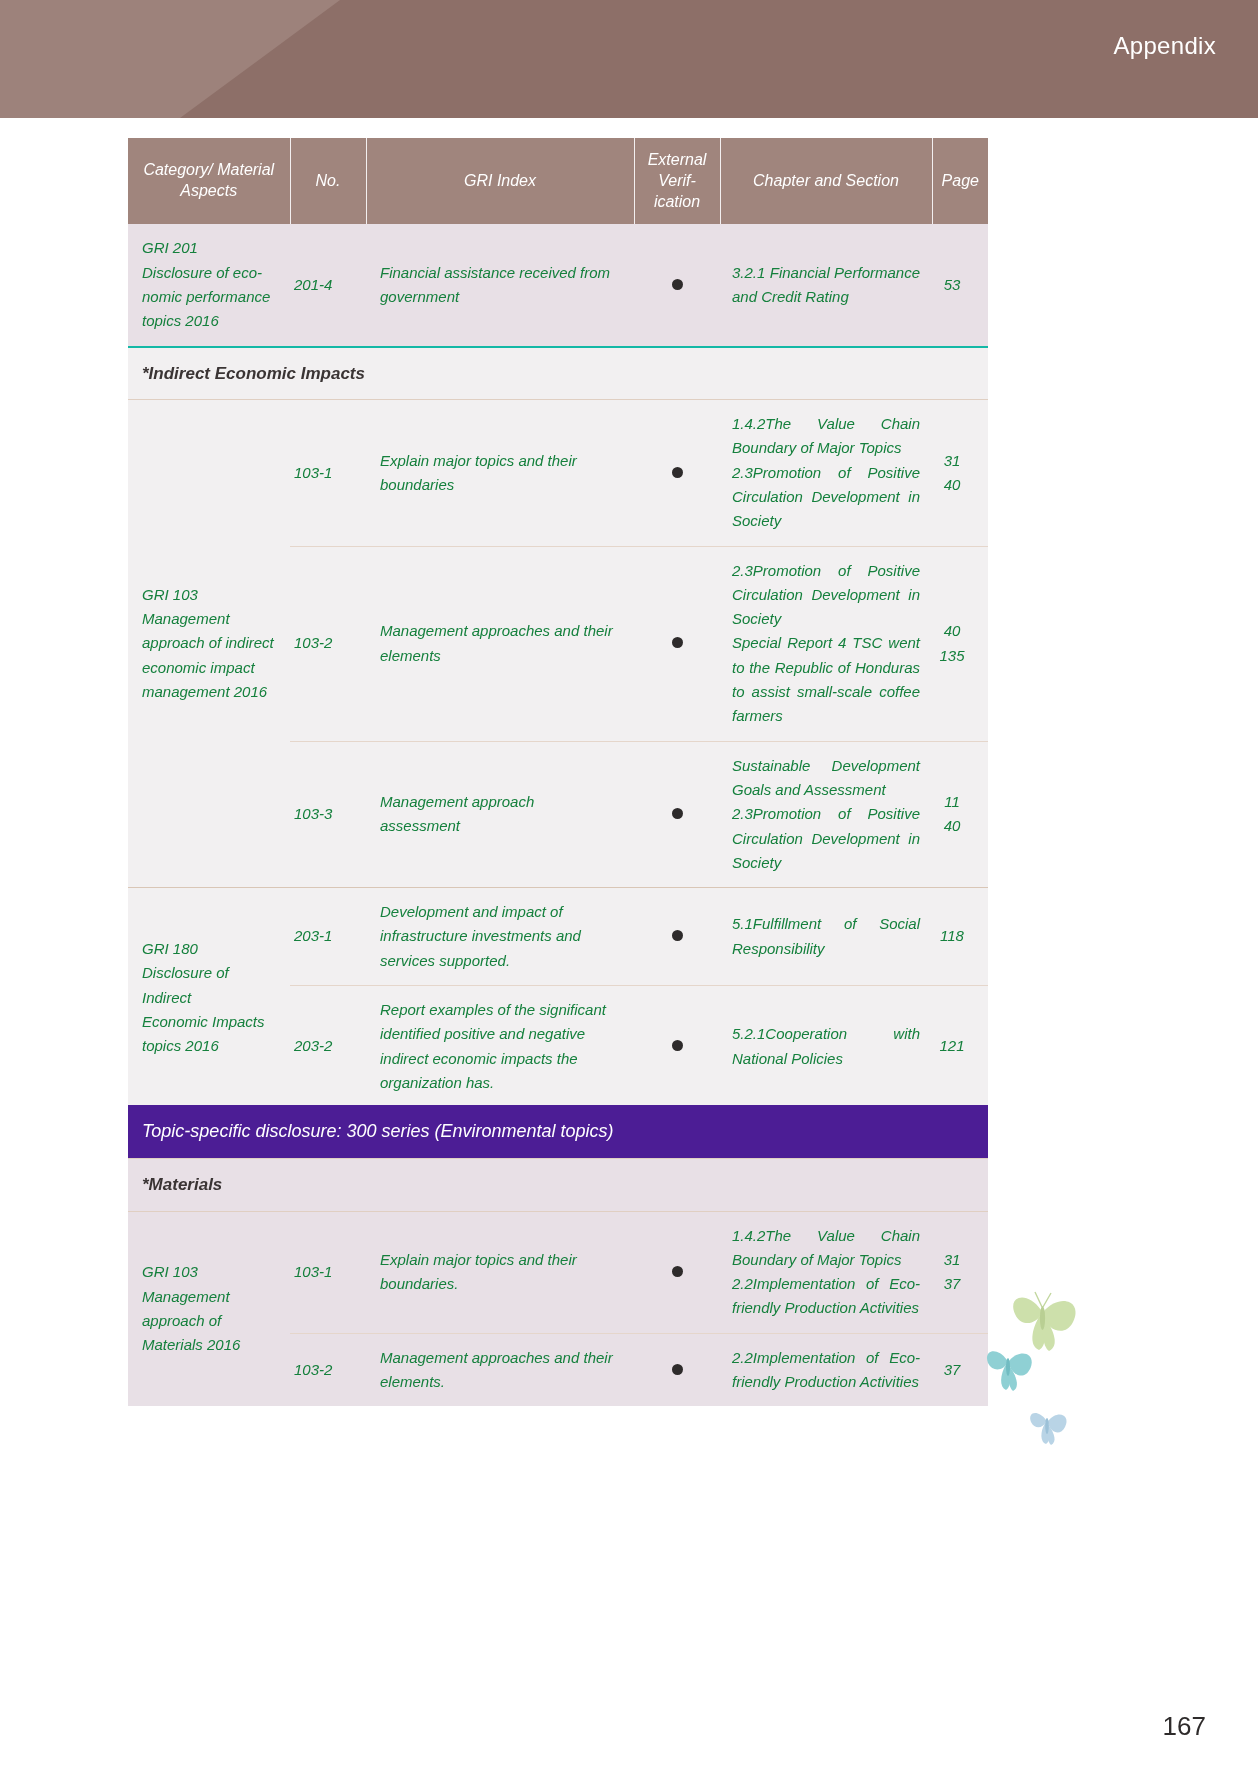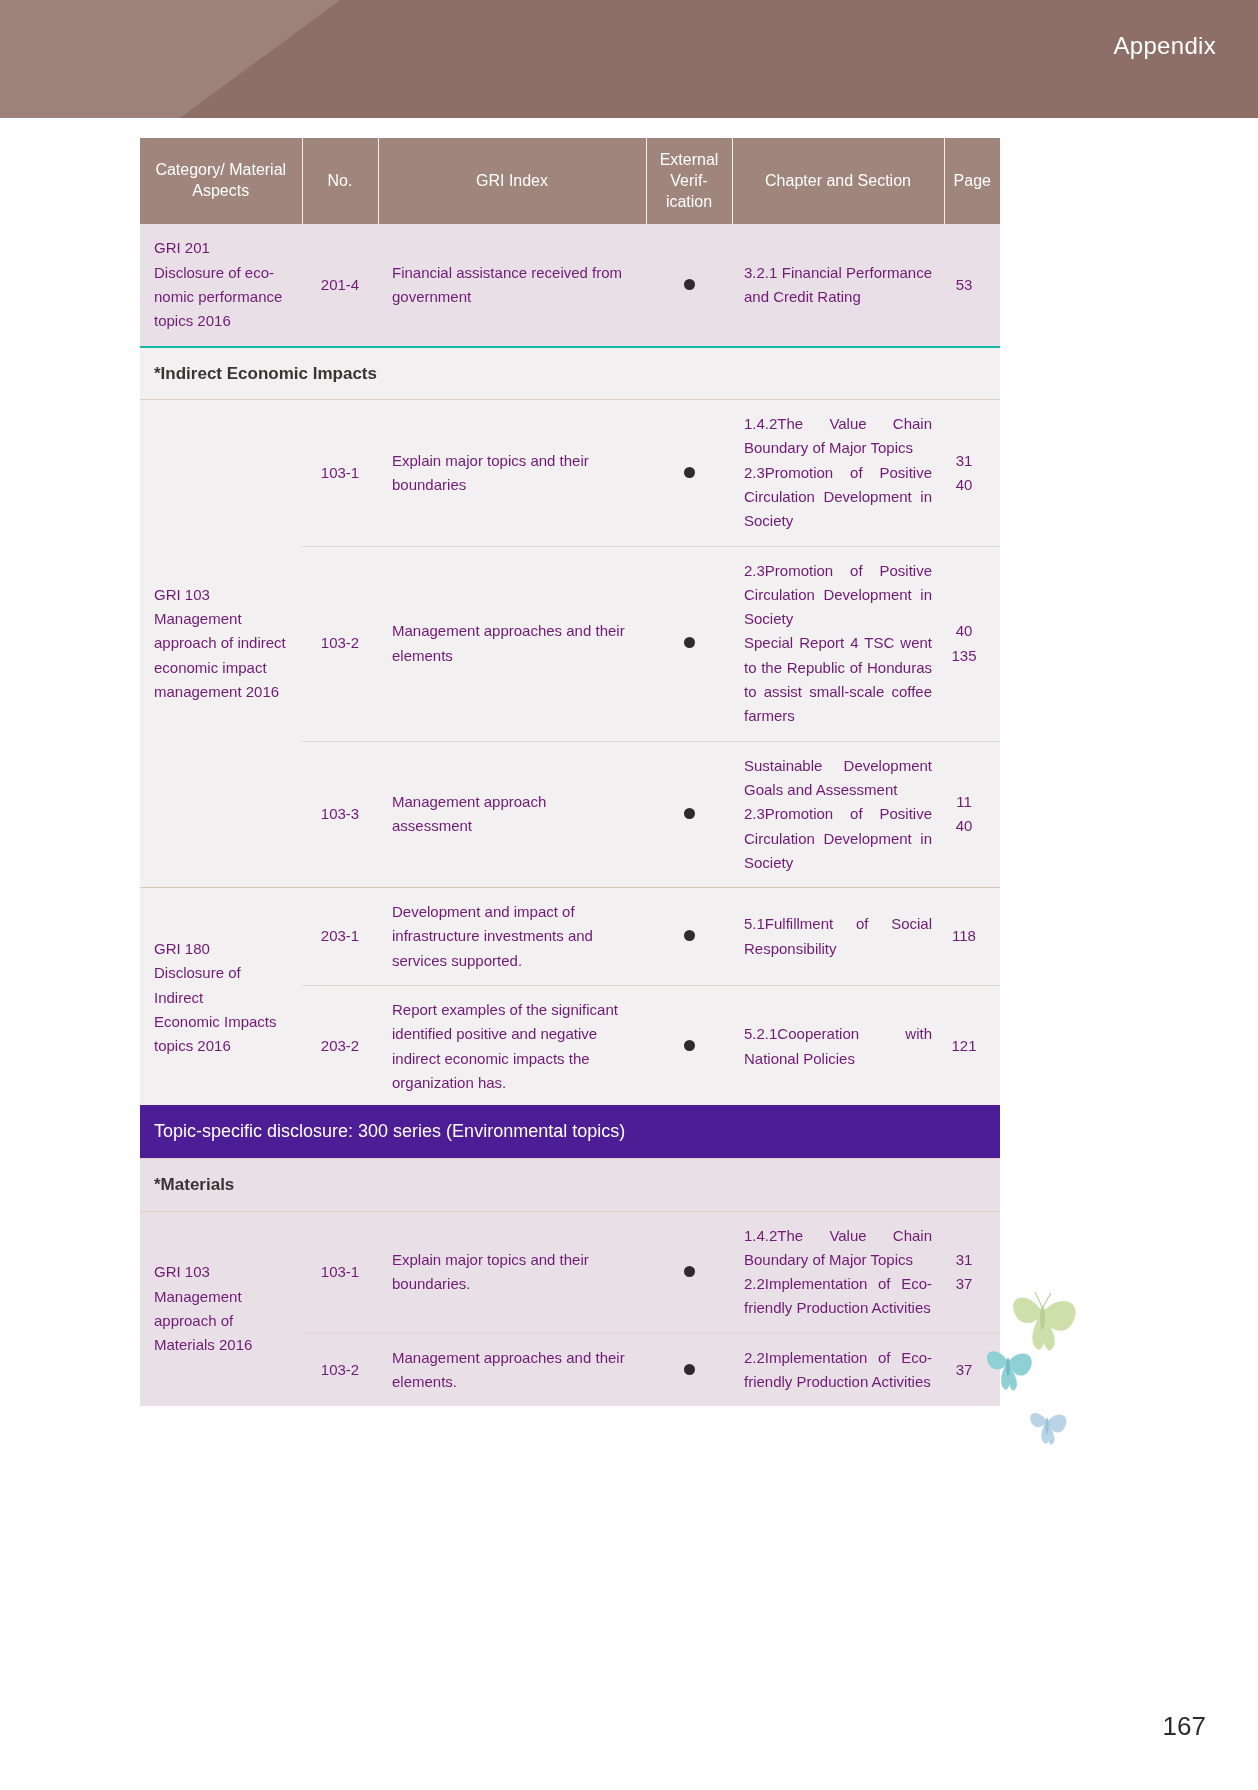--- a/index.html
+++ b/index.html
@@ -23,44 +23,44 @@
     background:#9d827b;
     clip-path:polygon(0 0, 340px 0, 180px 118px, 0 118px);
   }
   .banner-title{
     position:absolute;right:42px;top:0;height:92px;
     display:flex;align-items:center;
     color:#ffffff;font-size:24px;letter-spacing:.3px;
   }
 
   
-  .tablewrap{position:absolute;left:140px;width:928px;}
+  .tablewrap{position:absolute;left:128px;width:928px;font-style:italic;}
   table{border-collapse:collapse;width:860px;table-layout:fixed;}
   col.c-cat{width:162px}
   col.c-no{width:76px}
   col.c-idx{width:268px}
   col.c-ver{width:86px}
   col.c-chap{width:212px}
   col.c-page{width:56px}
 
   thead th{
     background:#a0857d;color:#fff;font-weight:400;font-size:16px;
     text-align:center;vertical-align:middle;padding:12px 6px;
     border-right:1px solid #f3eff0;line-height:1.3;
   }
   thead th:last-child{border-right:none;}
 
   tbody td{
-    font-size:15px;color:#701a75;vertical-align:middle;
+    font-size:15px;color:#15803d;vertical-align:middle;
     padding:12px 14px;line-height:1.62;
   }
   tr.band-a td{background:#e8e0e6;}
   tr.band-b td{background:#f2f0f1;}
   td.cat{font-size:15px;line-height:1.62;padding-left:14px;}
-  td.no{text-align:center;font-size:15px;padding-left:4px;padding-right:4px;}
+  td.no{text-align:left;font-size:15px;padding-left:4px;padding-right:4px;}
   td.idx{padding-right:18px;}
   td.ver{text-align:center;}
   td.chap{text-align:justify;text-justify:inter-word;padding-left:12px;padding-right:12px;}
   td.page{text-align:center;font-size:15px;padding-left:2px;padding-right:18px;line-height:1.62;}
   .dot{display:inline-block;width:11px;height:11px;border-radius:50%;background:#2e2b2b;}
 
   tr.inner-sep td{border-top:1px solid #e5d6cb;}
   tr.group-sep td{border-top:1.5px solid #d9c6b6;}
 
   

